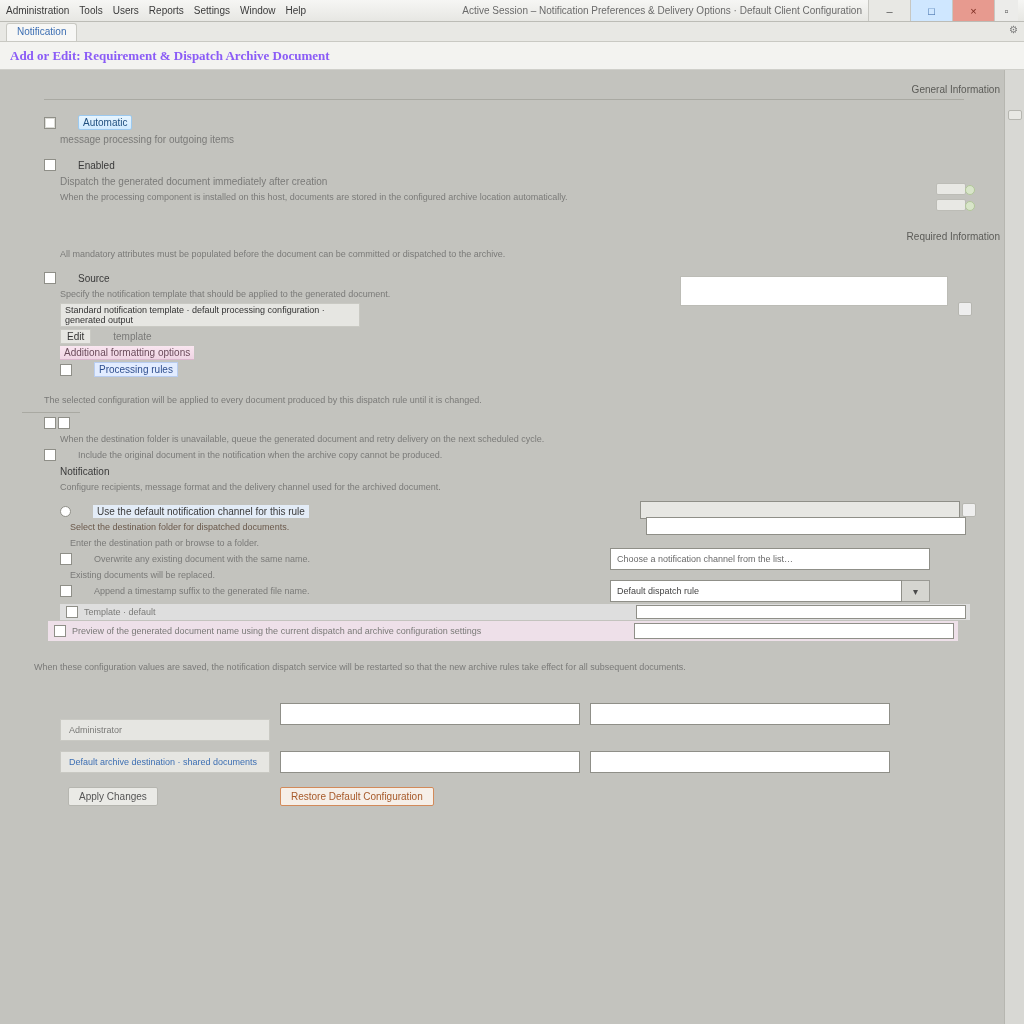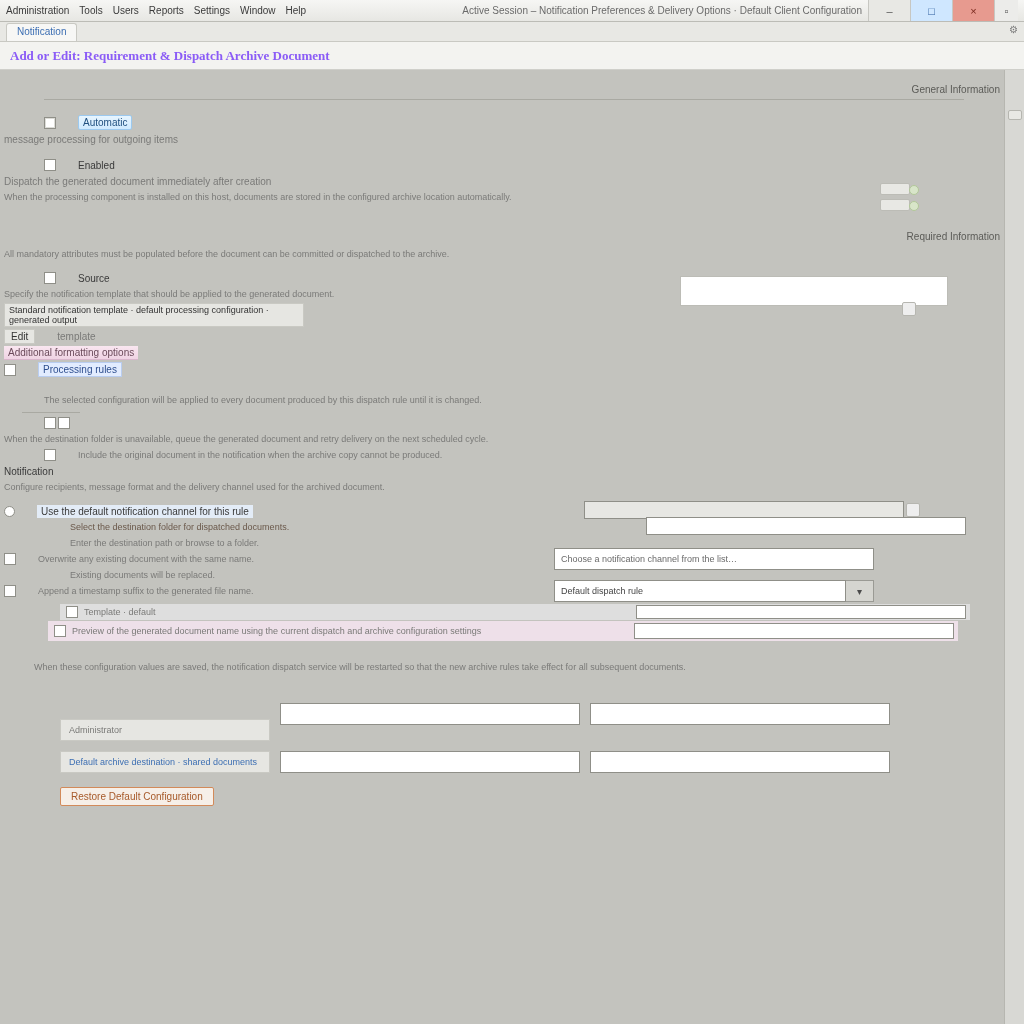--- a/index.html
+++ b/index.html
@@ -41,21 +41,21 @@
 .lbl.blue { color:#3d6fb3; }
 .lbl.brn { color:#6a584a; }
 .hl-cyan { background: linear-gradient(#e7f5ff,#cfeaff); border:1px solid #9cc9ef; padding:1px 4px; border-radius:2px; color:#1f4f7f; display:inline-block; }
 .hl-pink { background: linear-gradient(#f9e6f0,#f0d4e4); border-bottom:1px solid #d9b6cc; padding:1px 4px; color:#6a4a5a; display:inline-block; }
 .hl-blue2 { background: #e2ecff; border:1px solid #b9cdf0; padding:1px 4px; color:#2f4f8f; display:inline-block; }
 .hl-gray { background:#e6e6e2; border:1px solid #c9c9c3; padding:1px 4px; display:inline-block; }
 .rule { height:1px; background:#a9a9a2; margin:2px 0; }
 
 .section-head { color:#5b5b57; font-size:10px; margin: 8px 0 4px 8px; text-align: right; }
 .indent-a { margin-left: 40px; }
-.indent-b { }
+.indent-b { margin-left: 56px; }
 .indent-c { margin-left: 66px; }
 
 
 .field { background:#fff; border:1px solid #8f8f88; height:18px; }
 .textarea { background:#fff; border:1px solid #8f8f88; }
 .btn-orange { border:1px solid #d28a5a; color:#a75a2a; background:#f6efe8; padding:3px 10px; border-radius:2px; display:inline-block; }
 .btn-gray { border:1px solid #b6b6b0; background:#eaeae6; color:#555; padding:3px 10px; border-radius:2px; display:inline-block; }
 .micro-icons { display:flex; flex-direction:column; gap:4px; }
 .micro { width:30px; height:12px; background:#e8e8e4; border:1px solid #bcbcb6; border-radius:2px; position:relative; }
 .micro::after { content:""; position:absolute; right:-10px; top:1px; width:8px; height:8px; border-radius:50%; background:#d8e5c9; border:1px solid #b2c79a; }
@@ -254,20 +254,23 @@
       </div>
       <div class="field" style="height:22px;"></div>
       <div class="field" style="height:22px;"></div>
 
       <div class="cell-label" style="background:#e6e6e2; border:1px solid #c9c9c3; height:22px;">
         <span class="lbl blue" style="font-size:9px;">Default archive destination · shared documents</span>
       </div>
       <div class="field" style="height:22px;"></div>
       <div class="field" style="height:22px;"></div>
 
+      <div class="cell-label" style="height:26px;">
+        <span class="btn-gray">Apply Changes</span>
+      </div>
       <div style="height:26px; display:flex; align-items:center;">
         <span class="btn-orange">Restore Default Configuration</span>
       </div>
       <div></div>
     </div>
 
   </div>
 
   <div class="right-gutter">
     <div class="mark" style="top:40px;"></div>

